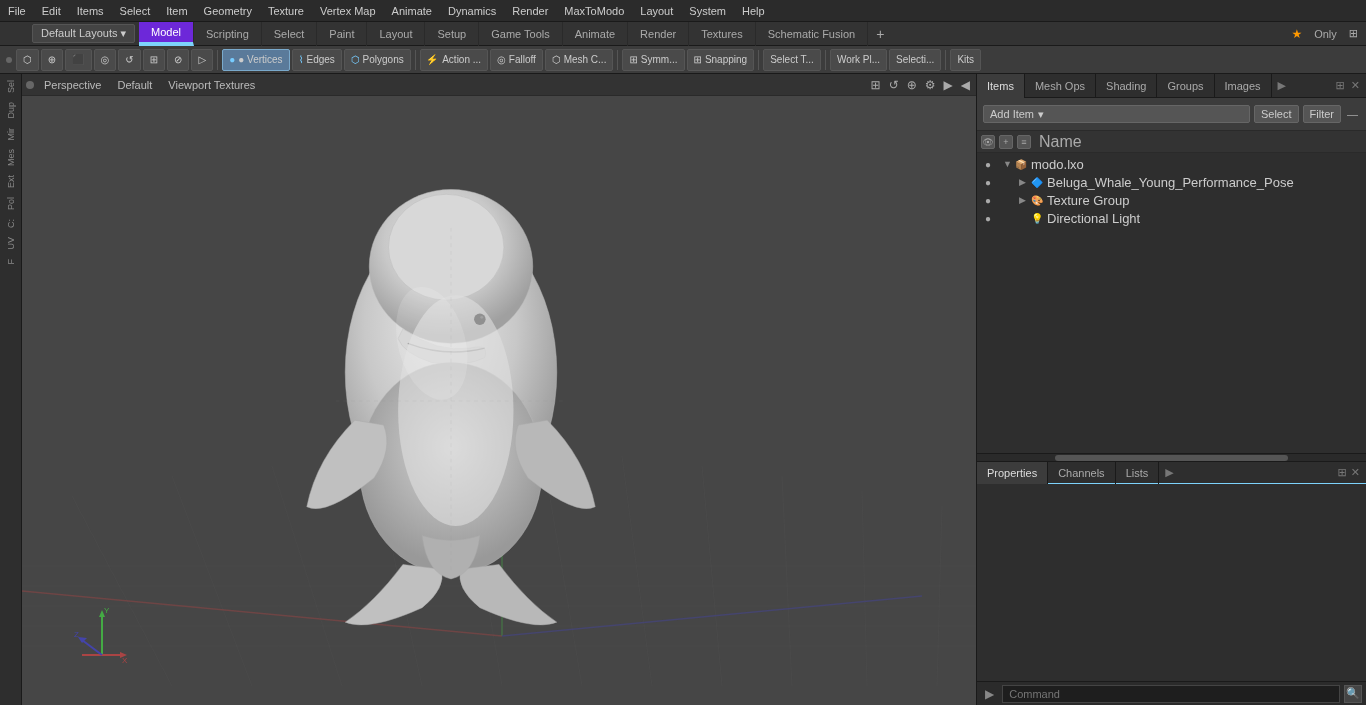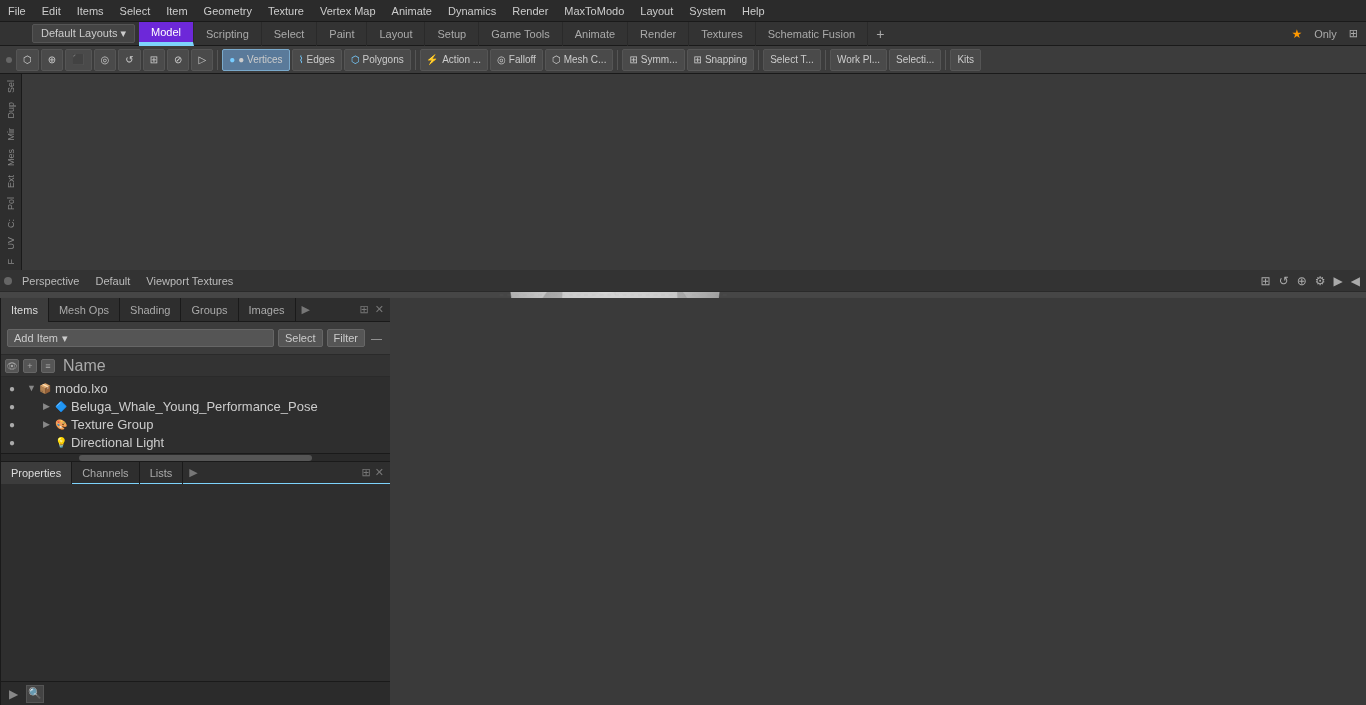--- a/index.html
+++ b/index.html
@@ -618,21 +618,21 @@
     <span> Selecti...</span>
   </div>
 
   <div class="tool-sep"></div>
 
   <div class="tool-btn">
     <span> Kits</span>
   </div>
 </div>
 
-<div id="main-area" style="display:flex; height:calc(705px - 22px - 24px - 28px);flex-direction:column; ">
+<div id="main-area" style="display:flex; height:calc(705px - 22px - 24px - 28px); ">
 
   <div id="left-sidebar">
     <div class="sidebar-label">Sel</div>
     <div class="sidebar-label">Dup</div>
     <div class="sidebar-label">Mir</div>
     <div class="sidebar-label">Mes</div>
     <div class="sidebar-label">Ext</div>
     <div class="sidebar-label">Pol</div>
     <div class="sidebar-label">C:</div>
     <div class="sidebar-label">UV</div>
@@ -852,16 +852,17 @@
           <span style="color:#777;font-size:11px;cursor:pointer;">⊞</span>
           <span style="color:#777;font-size:11px;cursor:pointer;padding:0 2px;">✕</span>
         </div>
       </div>
 
       <div id="prop-content"></div>
     </div>
 
     <div id="command-bar">
       <span id="command-arrow">▶</span>
+      <input id="command-input" type="text" placeholder="Command" style="">
       <div id="command-search-btn">🔍</div>
     </div>
   </div>
 </div>
 
 </body></html>

